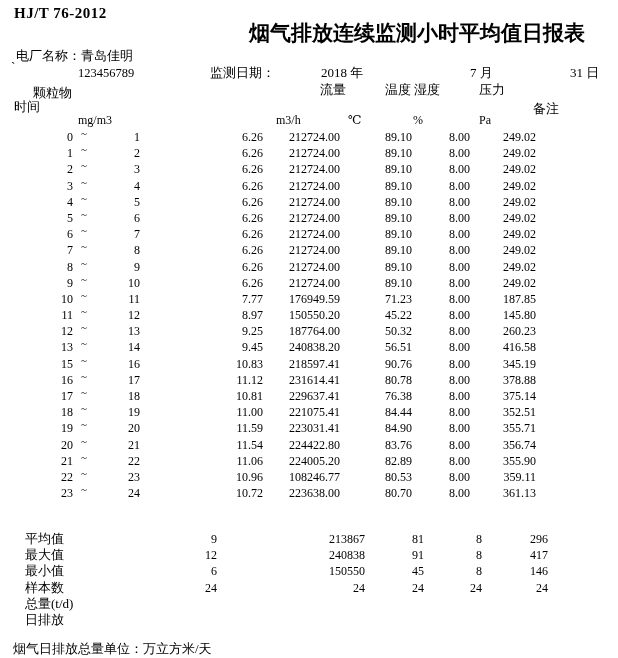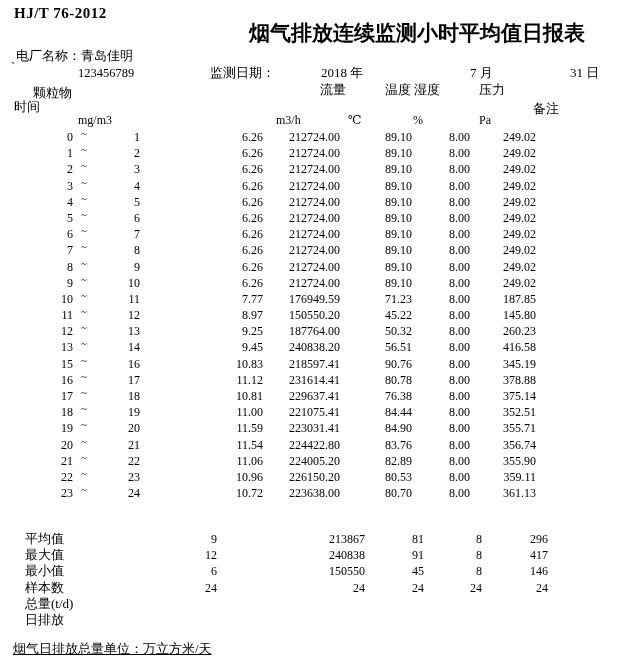--- a/index.html
+++ b/index.html
@@ -44,21 +44,21 @@
   .flow  { width:77px; }
   .temp  { width:72px; }
   .hum   { width:58px; }
   .press { width:66px; }
 
   .srow { position:relative; }
   .slabel { position:absolute; left:13px; font-size:13px; }
   .s1 { width:205px; } .s2 { width:148px; } .s3 { width:59px; }
   .s4 { width:58px; }  .s5 { width:66px; }
 
-  #footer { left:13px; top:640px; font-size:13px;text-decoration:underline; }
+  #footer { left:13px; top:640px; font-size:13px; }
 </style>
 </head>
 <body>
 
 <div id="std" class="abs">HJ/T 76-2012</div>
 <div id="title" class="abs">烟气排放连续监测小时平均值日报表</div>
 
 <div id="plant-line" class="abs"><span>电厂名称：</span><span>青岛佳明</span></div>
 <div id="tick" class="abs">`</div>
 <div id="code" class="abs">123456789</div>
@@ -97,21 +97,21 @@
     <div class="row"><span class="c hs">11</span><span class="c tilde">~</span><span class="c he">12</span><span class="c pm">8.97</span><span class="c flow">150550.20</span><span class="c temp">45.22</span><span class="c hum">8.00</span><span class="c press">145.80</span></div>
     <div class="row"><span class="c hs">12</span><span class="c tilde">~</span><span class="c he">13</span><span class="c pm">9.25</span><span class="c flow">187764.00</span><span class="c temp">50.32</span><span class="c hum">8.00</span><span class="c press">260.23</span></div>
     <div class="row"><span class="c hs">13</span><span class="c tilde">~</span><span class="c he">14</span><span class="c pm">9.45</span><span class="c flow">240838.20</span><span class="c temp">56.51</span><span class="c hum">8.00</span><span class="c press">416.58</span></div>
     <div class="row"><span class="c hs">15</span><span class="c tilde">~</span><span class="c he">16</span><span class="c pm">10.83</span><span class="c flow">218597.41</span><span class="c temp">90.76</span><span class="c hum">8.00</span><span class="c press">345.19</span></div>
     <div class="row"><span class="c hs">16</span><span class="c tilde">~</span><span class="c he">17</span><span class="c pm">11.12</span><span class="c flow">231614.41</span><span class="c temp">80.78</span><span class="c hum">8.00</span><span class="c press">378.88</span></div>
     <div class="row"><span class="c hs">17</span><span class="c tilde">~</span><span class="c he">18</span><span class="c pm">10.81</span><span class="c flow">229637.41</span><span class="c temp">76.38</span><span class="c hum">8.00</span><span class="c press">375.14</span></div>
     <div class="row"><span class="c hs">18</span><span class="c tilde">~</span><span class="c he">19</span><span class="c pm">11.00</span><span class="c flow">221075.41</span><span class="c temp">84.44</span><span class="c hum">8.00</span><span class="c press">352.51</span></div>
     <div class="row"><span class="c hs">19</span><span class="c tilde">~</span><span class="c he">20</span><span class="c pm">11.59</span><span class="c flow">223031.41</span><span class="c temp">84.90</span><span class="c hum">8.00</span><span class="c press">355.71</span></div>
     <div class="row"><span class="c hs">20</span><span class="c tilde">~</span><span class="c he">21</span><span class="c pm">11.54</span><span class="c flow">224422.80</span><span class="c temp">83.76</span><span class="c hum">8.00</span><span class="c press">356.74</span></div>
     <div class="row"><span class="c hs">21</span><span class="c tilde">~</span><span class="c he">22</span><span class="c pm">11.06</span><span class="c flow">224005.20</span><span class="c temp">82.89</span><span class="c hum">8.00</span><span class="c press">355.90</span></div>
-    <div class="row"><span class="c hs">22</span><span class="c tilde">~</span><span class="c he">23</span><span class="c pm">10.96</span><span class="c flow">226150.20</span><span class="c temp">80.53</span><span class="c hum">8.00</span><span class="c press">359.11</span></div>
+    <div class="row"><span class="c hs">22</span><span class="c tilde">~</span><span class="c he">23</span><span class="c pm">10.96</span><span class="c flow">108246.77</span><span class="c temp">80.53</span><span class="c hum">8.00</span><span class="c press">359.11</span></div>
     <div class="row"><span class="c hs">23</span><span class="c tilde">~</span><span class="c he">24</span><span class="c pm">10.72</span><span class="c flow">223638.00</span><span class="c temp">80.70</span><span class="c hum">8.00</span><span class="c press">361.13</span></div>
   </div>
 <div id="summary">
     <div class="srow"><span class="slabel">平均值</span><span class="c s1">9</span><span class="c s2">213867</span><span class="c s3">81</span><span class="c s4">8</span><span class="c s5">296</span></div>
     <div class="srow"><span class="slabel">最大值</span><span class="c s1">12</span><span class="c s2">240838</span><span class="c s3">91</span><span class="c s4">8</span><span class="c s5">417</span></div>
     <div class="srow"><span class="slabel">最小值</span><span class="c s1">6</span><span class="c s2">150550</span><span class="c s3">45</span><span class="c s4">8</span><span class="c s5">146</span></div>
     <div class="srow"><span class="slabel">样本数</span><span class="c s1">24</span><span class="c s2">24</span><span class="c s3">24</span><span class="c s4">24</span><span class="c s5">24</span></div>
     <div class="srow"><span class="slabel">总量(t/d)</span><span class="c s1"></span><span class="c s2"></span><span class="c s3"></span><span class="c s4"></span><span class="c s5"></span></div>
     <div class="srow"><span class="slabel">日排放</span><span class="c s1"></span><span class="c s2"></span><span class="c s3"></span><span class="c s4"></span><span class="c s5"></span></div>
   </div>

